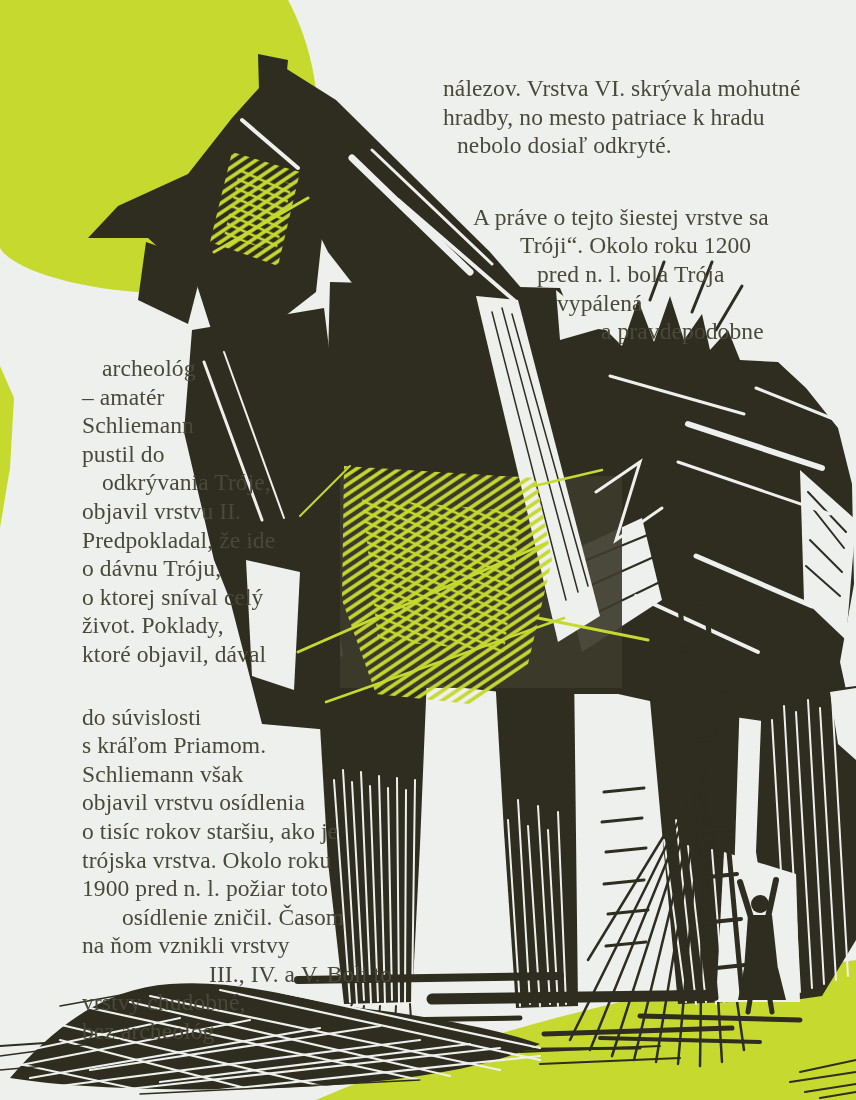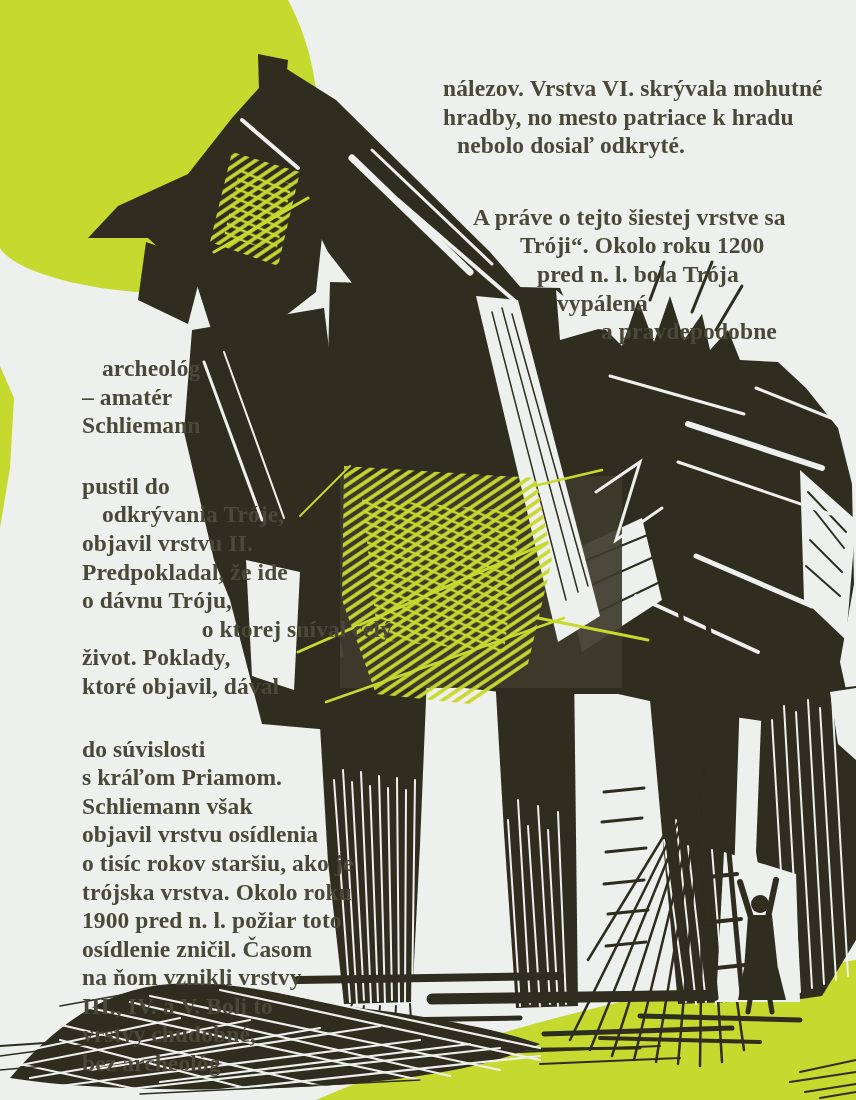--- a/index.html
+++ b/index.html
@@ -4,21 +4,21 @@
 <style>
   :root{
     --paper:#eef0ed; --green:#c6d92f; --ink:#2e2d1f; --text:#4a4939; --olive:#3c3b2b;
   }
   html,body{margin:0;padding:0;}
   body{
     width:856px;height:1100px;position:relative;overflow:hidden;
     background:var(--paper);
     font-family:"Liberation Serif","DejaVu Serif",serif;
   }
-  #stage{position:absolute;inset:0;width:856px;height:800px;font-weight:bold;}
+  #stage{position:absolute;inset:0;width:856px;height:800px;}
   svg{position:absolute;left:0;top:0;}
   .ink{fill:var(--ink);}
   .paperf{fill:var(--paper);}
   .greenf{fill:var(--green);}
   .inkline{stroke:var(--ink);fill:none;stroke-linecap:round;}
   .paperline{stroke:var(--paper);fill:none;stroke-linecap:round;}
   .greenline{stroke:var(--green);fill:none;stroke-linecap:round;}
   .olivef{fill:var(--olive);}
   .textcol{
     position:absolute;color:var(--text);
@@ -256,34 +256,34 @@
       <div class="line" style="padding-left: 77px;">Tróji“. Okolo roku 1200</div>
       <div class="line" style="padding-left: 94px;">pred n. l. bola Trója</div>
       <div class="line" style="padding-left: 114px;">vypálená</div>
       <div class="line" style="padding-left: 158px;">a pravdepodobne</div>
     </div>
 
   <div id="left-col" class="textcol">
       <div class="line" style="padding-left: 0px; margin-left: 20px;">archeológ</div>
       <div class="line" style="padding-left: 0px;">– amatér</div>
       <div class="line" style="padding-left: 0px;">Schliemann</div>
-      <div class="line" style="padding-left: 0px; margin-top: 32px;">pustil do</div>
+      <div class="line" style="padding-left: 0px;">pustil do</div>
       <div class="line" style="padding-left: 0px; margin-left: 20px;">odkrývania Tróje,</div>
       <div class="line" style="padding-left: 0px;">objavil vrstvu II.</div>
       <div class="line" style="padding-left: 0px;">Predpokladal, že ide</div>
       <div class="line" style="padding-left: 0px;">o dávnu Tróju,</div>
-      <div class="line" style="padding-left: 0px; text-align: right;">o ktorej sníval celý</div>
+      <div class="line" style="padding-left: 0px;">o ktorej sníval celý</div>
       <div class="line" style="padding-left: 0px;">život. Poklady,</div>
       <div class="line" style="padding-left: 0px;">ktoré objavil, dával</div>
       <div class="line" style="padding-left: 0px; margin-top: 34px;">do súvislosti</div>
       <div class="line" style="padding-left: 0px;">s kráľom Priamom.</div>
       <div class="line" style="padding-left: 0px;">Schliemann však</div>
       <div class="line" style="padding-left: 0px;">objavil vrstvu osídlenia</div>
       <div class="line" style="padding-left: 0px;">o tisíc rokov staršiu, ako je</div>
       <div class="line" style="padding-left: 0px;">trójska vrstva. Okolo roku</div>
       <div class="line" style="padding-left: 0px;">1900 pred n. l. požiar toto</div>
-      <div class="line" style="padding-left: 0px;">osídlenie zničil. Časom</div>
+      <div class="line" style="padding-left: 0px; margin-left: 40px;">osídlenie zničil. Časom</div>
       <div class="line" style="padding-left: 0px;">na ňom vznikli vrstvy</div>
-      <div class="line" style="padding-left: 0px;">III., IV. a V. Boli to</div>
+      <div class="line" style="padding-left: 0px; text-align: right;">III., IV. a V. Boli to</div>
       <div class="line" style="padding-left: 0px;">vrstvy chudobné,</div>
       <div class="line" style="padding-left: 0px;">bez archeológ</div>
     </div>
 </div>
 
 </body></html>

